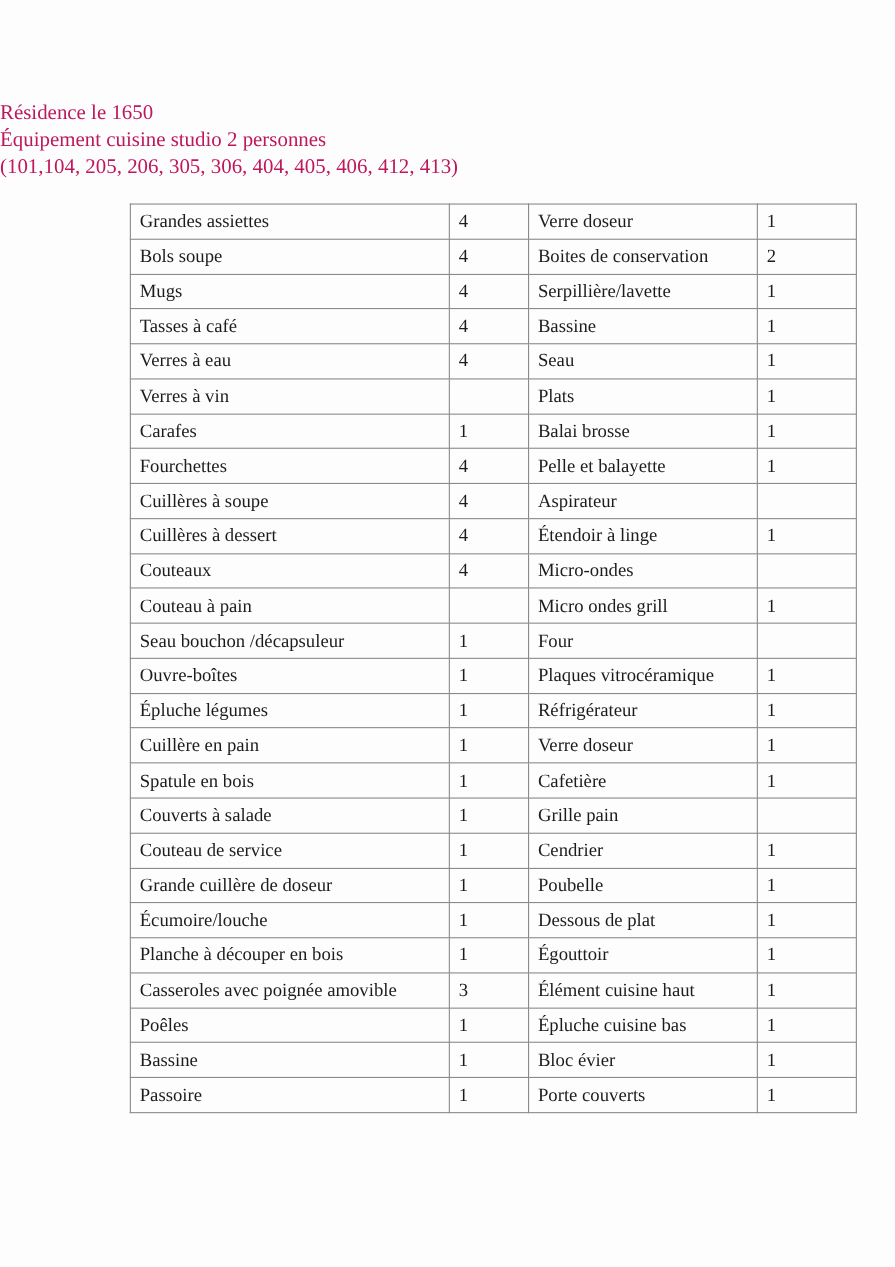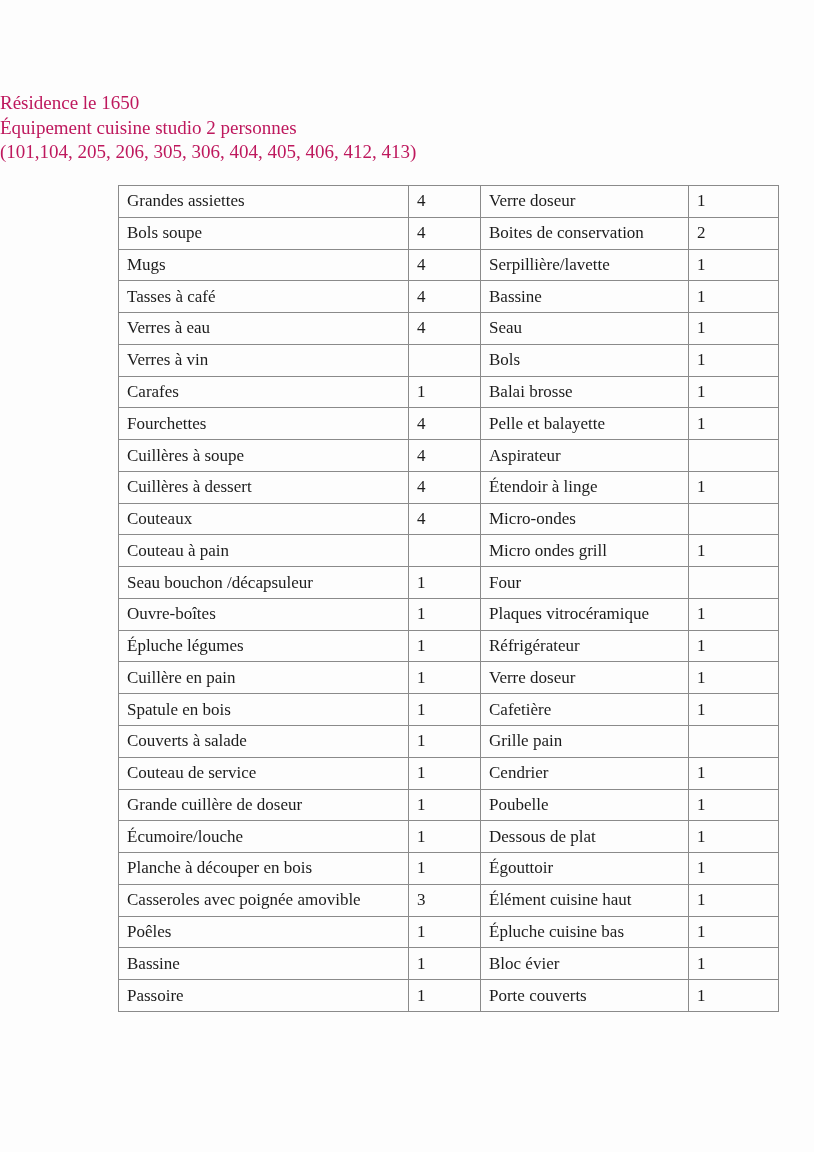--- a/index.html
+++ b/index.html
@@ -94,21 +94,21 @@
         </tr>
         <tr>
           <td>Verres à eau</td>
           <td>4</td>
           <td>Seau</td>
           <td>1</td>
         </tr>
         <tr>
           <td>Verres à vin</td>
           <td></td>
-          <td>Bols</td>
+          <td>Plats</td>
           <td>1</td>
         </tr>
         <tr>
           <td>Carafes</td>
           <td>1</td>
           <td>Balai brosse</td>
           <td>1</td>
         </tr>
         <tr>
           <td>Fourchettes</td>

